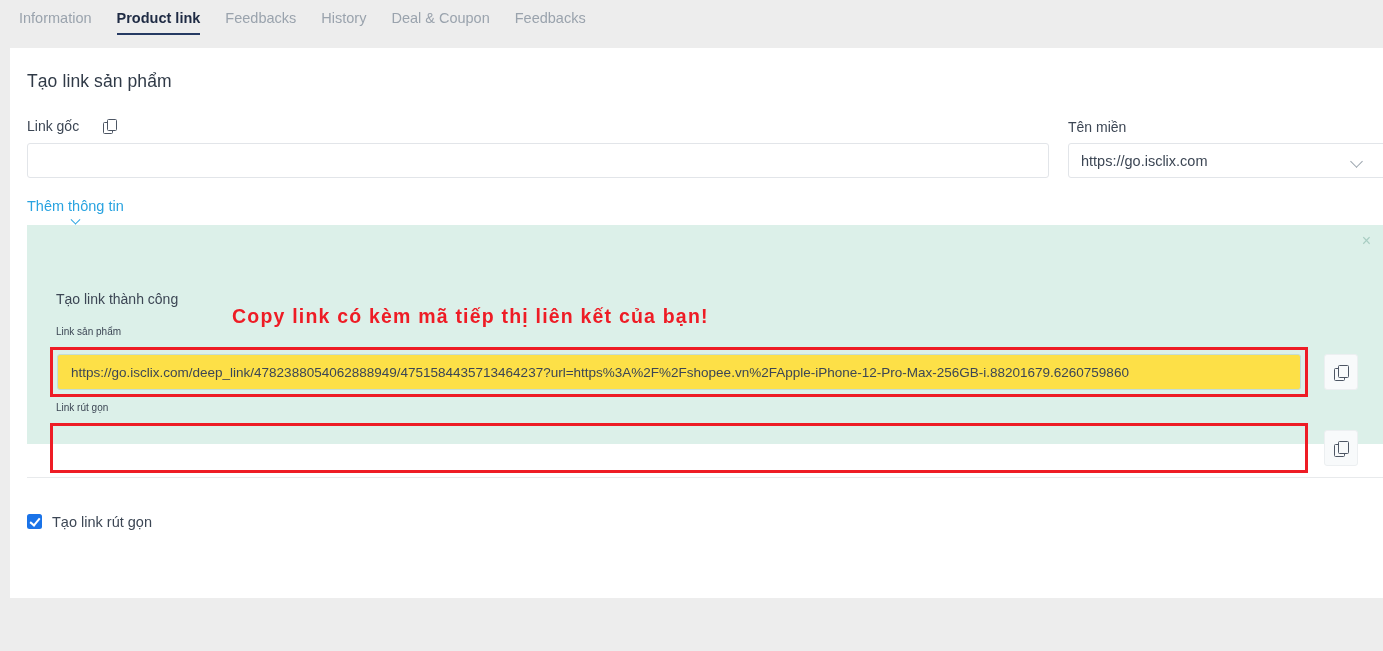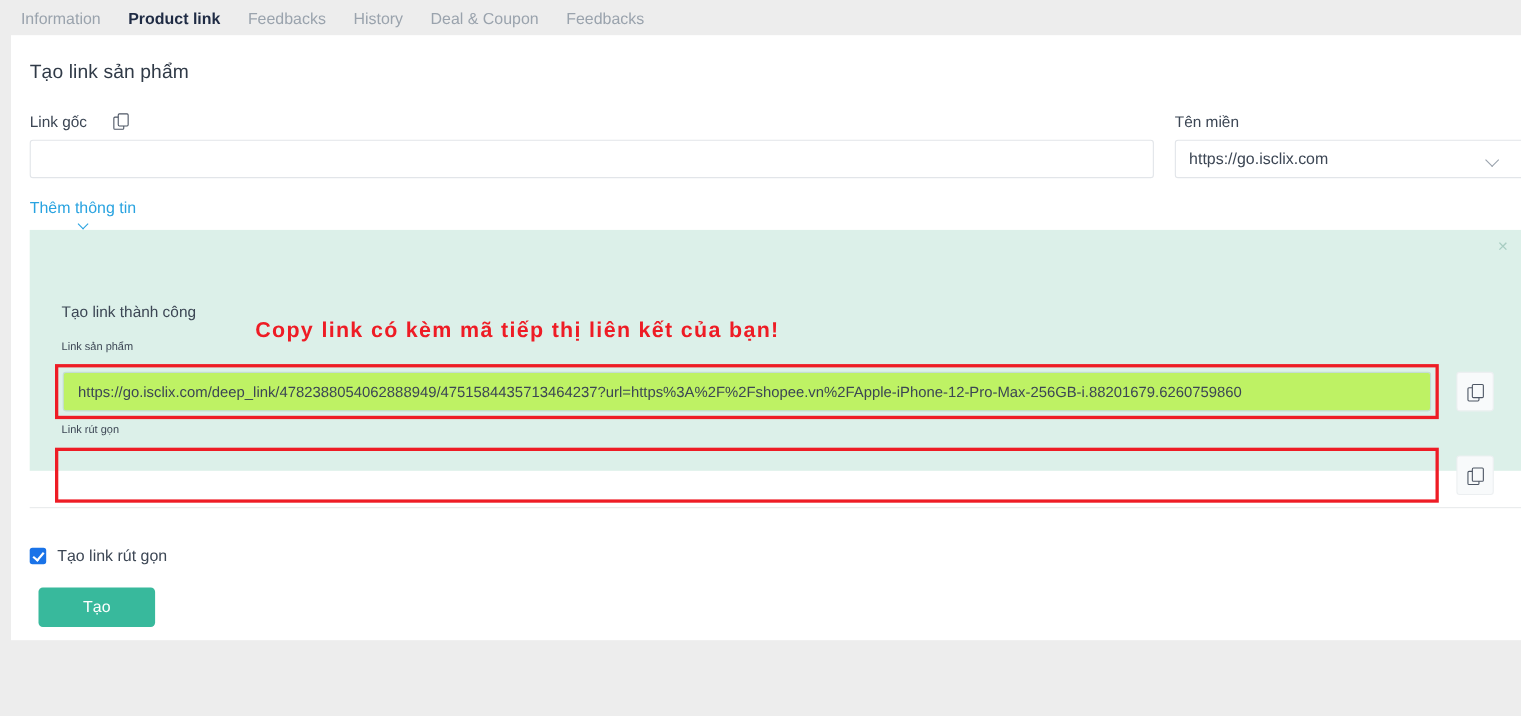--- a/index.html
+++ b/index.html
@@ -41,21 +41,21 @@
     position: absolute;
     left: 11px; right: 11px;
     bottom: 6px;
     height: 2.5px;
     background: #263a63;
   }
 
   
   .card {
     position: absolute;
-    left: 10px; top: 32px;
+    left: 10px; top: 48px;
     width: 1373px; height: 550px;
     background: #ffffff;
   }
 
   .page-title {
     position: absolute;
     left: 17px; top: 23px;
     font-size: 17.5px;
     color: #303a47;
     letter-spacing: 0.1px;
@@ -192,21 +192,21 @@
     border: 3px solid #ee1c25;
   }
   .redbox-1 { left: 23px; top: 122px; width: 1258px; height: 50px; }
   .redbox-2 { left: 23px; top: 198px; width: 1258px; height: 50px; }
 
   .link-input {
     position: absolute;
     height: 36px;
     border: 1px solid #c4ddd4;
     border-radius: 3px;
-    background: #bef264;
+    background: #fde047;
     font-size: 13.5px;
     color: #3c4654;
     padding: 0 13px;
     outline: none;
     font-family: "Liberation Sans", sans-serif;
   }
   .link-1 { left: 30px; top: 129px; width: 1244px; }
   .link-2 { left: 30px; top: 205px; width: 1244px; }
 
   .copy-btn {
@@ -345,15 +345,14 @@
 
   </div>
 
   <div class="divider"></div>
 
   <div class="chk-row">
     <span class="chkbox"></span>
     <span class="chk-label">Tạo link rút gọn</span>
   </div>
 
-  <button class="btn-create">Tạo</button>
 
 </div>
 
 </body></html>

